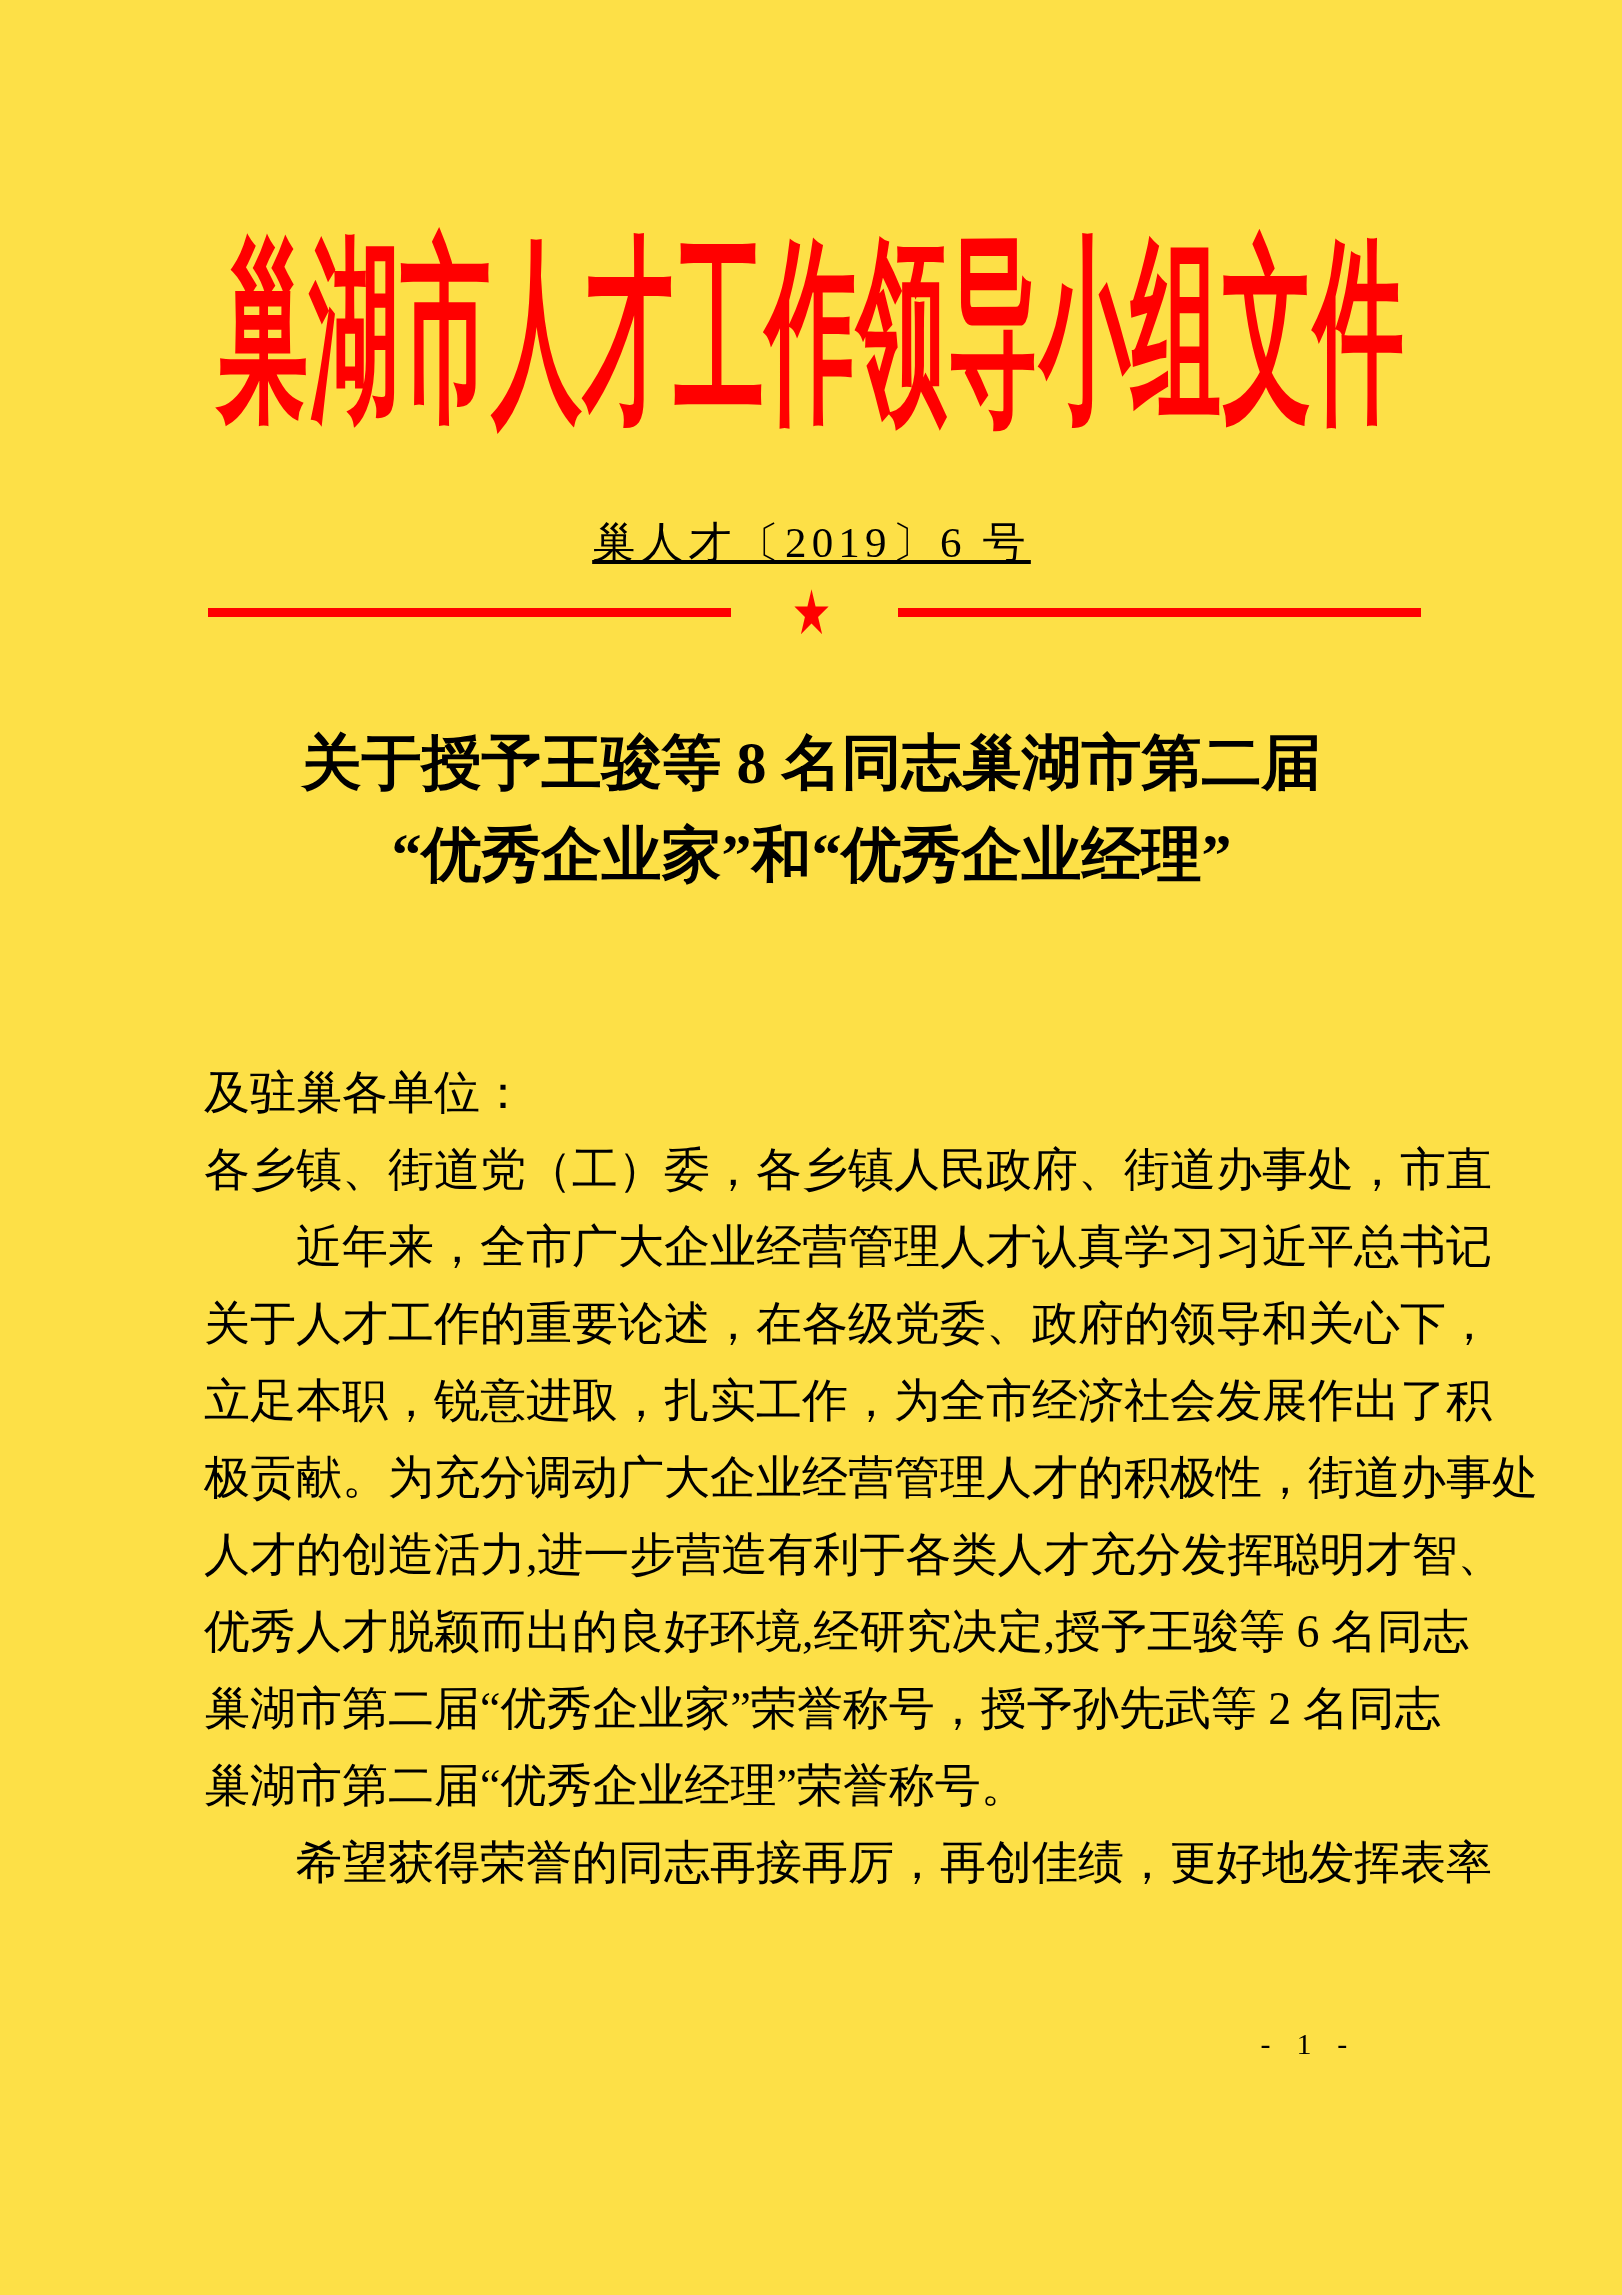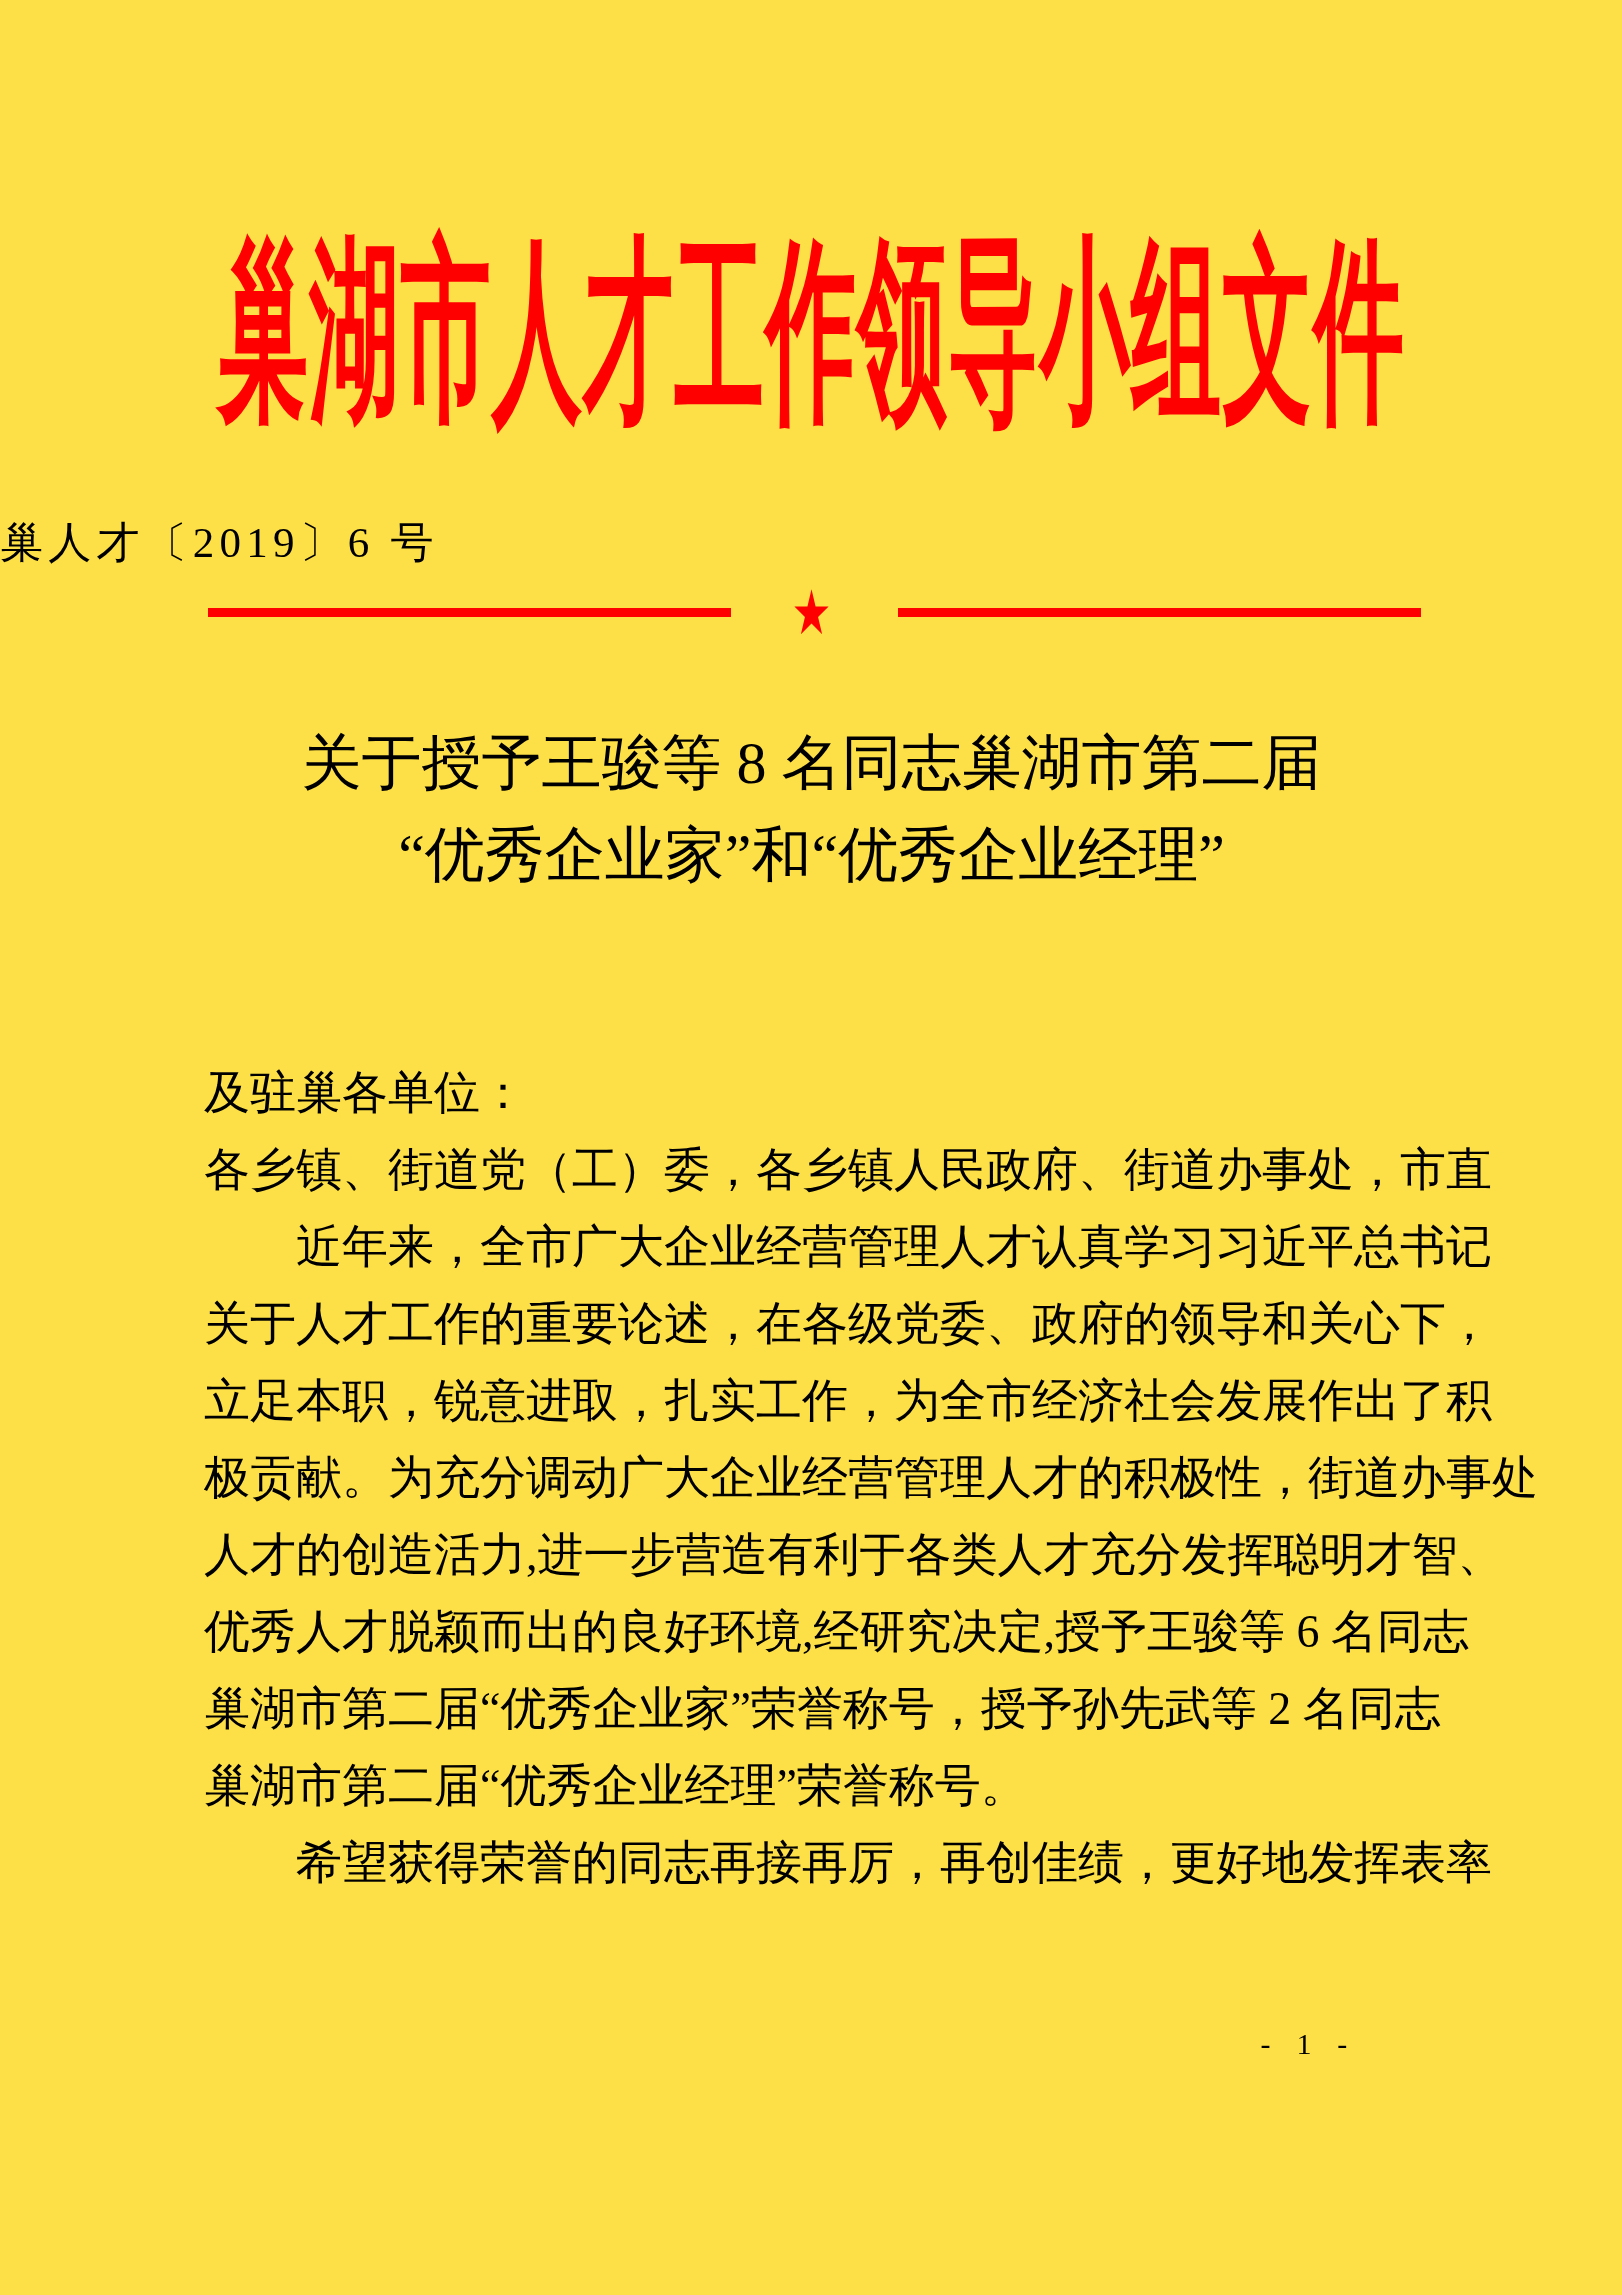--- a/index.html
+++ b/index.html
@@ -30,25 +30,26 @@
     white-space: nowrap;
     transform: scaleY(2.2);
     transform-origin: center top;
     letter-spacing: 1.3px;
   }
   .doc-number {
     position: absolute;
     top: 520px;
     left: 0;
     width: 100%;
-    text-align: left;
+    text-align: center;
     font-size: 43px;
     line-height: 46px;
     letter-spacing: 5.2px;
     white-space: nowrap;
+    text-decoration: underline;
   }
   .sep-line {
     position: absolute;
     top: 608px;
     height: 9.2px;
     background: #ff0000;
   }
   .sep-line-left  { left: 208px;  width: 523px; }
   .sep-line-right { left: 898px; width: 523px; }
   .star {
@@ -63,21 +64,21 @@
     transform: scaleX(0.72);
     transform-origin: center center;
     font-family: "DejaVu Sans", sans-serif;
   }
   .doc-title {
     position: absolute;
     top: 717px;
     left: 0;
     width: 100%;
     text-align: center;
-    font-weight: normal;
+    font-weight: bold;
     font-size: 60px;
     line-height: 92px;
     white-space: nowrap;
   }
   .doc-body {
     position: absolute;
     top: 1054px;
     left: 204px;
     width: 1217px;
     font-size: 46px;

